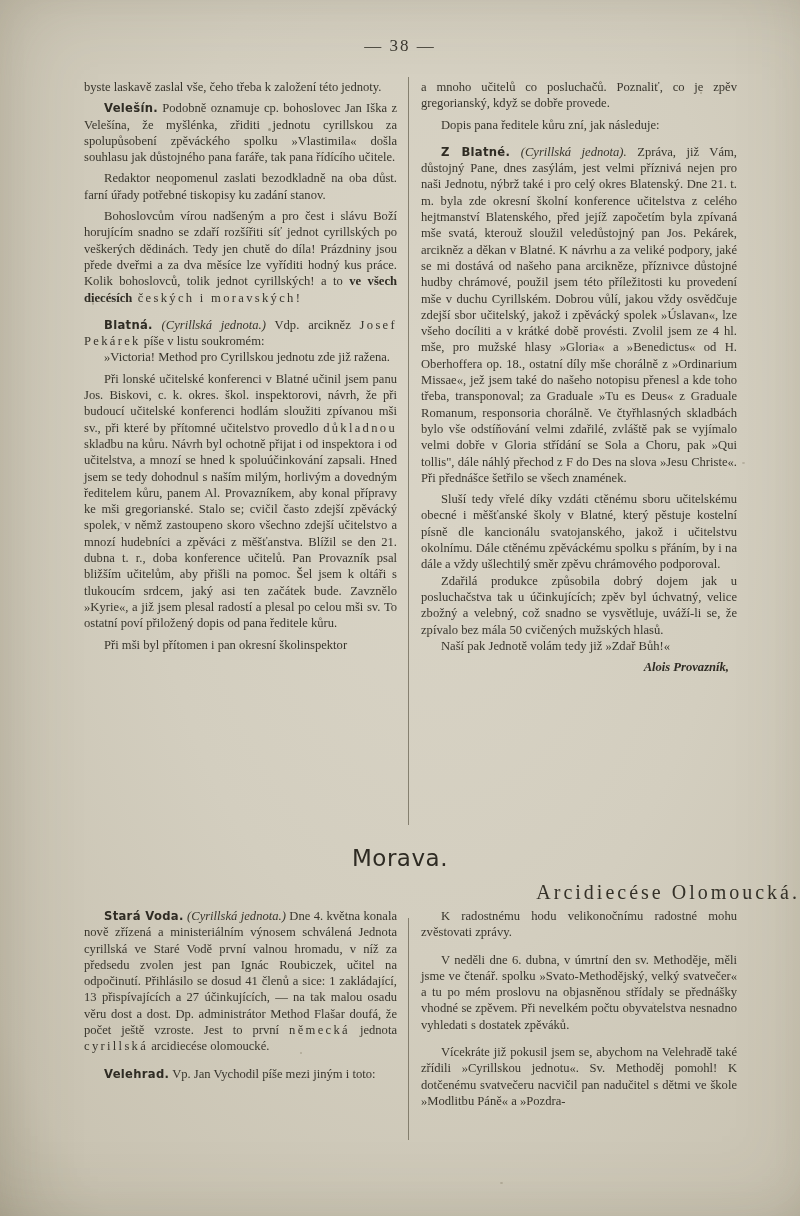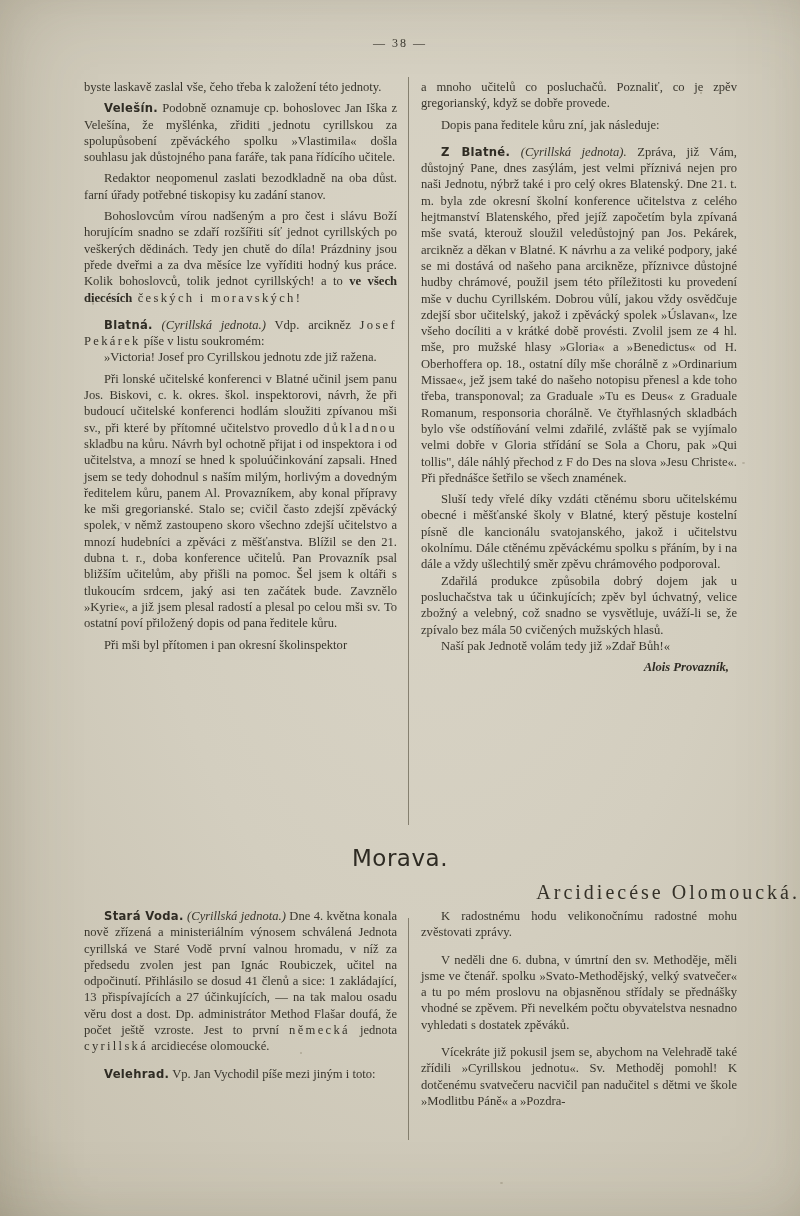--- a/index.html
+++ b/index.html
@@ -19,21 +19,21 @@
                 inset -20px -30px 90px -50px rgba(95, 86, 62, 0.25);
     font-family: "Liberation Serif", serif;
     color: #38352c;
   }
   .page-number {
     position: absolute;
     top: 36px;
     left: 0;
     right: 0;
     text-align: center;
-    font-size: 12px;
+    font-size: 17px;
     letter-spacing: 2px;
     color: #3a372e;
   }
   .divider {
     position: absolute;
     left: 408px;
     width: 1px;
     background: #5b5543;
     opacity: 0.65;
   }
@@ -111,21 +111,21 @@
 
   <div class="divider divider-top"></div>
   <div class="divider divider-bottom"></div>
 
   <div class="col col-left-top">
       <p class="para"><span class="seg-plain">byste laskavě zaslal vše, čeho třeba k založení této jednoty.</span></p>
       <p class="para indent sp1"><span class="seg-lead">Velešín.</span><span class="seg-plain"> Podobně oznamuje cp. bohoslovec Jan Iška z Velešína, že myšlénka, zřiditi jednotu cyrillskou za spolupůsobení zpěváckého spolku »Vlastimila« došla souhlasu jak důstojného pana faráře, tak pana řídícího učitele.</span></p>
       <p class="para indent sp1"><span class="seg-plain">Redaktor neopomenul zaslati bezodkladně na oba důst. farní úřady potřebné tiskopisy ku zadání stanov.</span></p>
       <p class="para indent sp1"><span class="seg-plain">Bohoslovcům vírou nadšeným a pro čest i slávu Boží horujícím snadno se zdaří rozšířiti síť jednot cyrillských po veškerých dědinách. Tedy jen chutě do díla! Prázdniny jsou přede dveřmi a za dva měsíce lze vyříditi hodný kus práce. Kolik bohoslovců, tolik jednot cyrillských! a to </span><span class="seg-bold">ve všech diecésích</span><span class="seg-spaced"> českých i moravských!</span></p>
       <p class="para indent sp2"><span class="seg-lead">Blatná.</span><span class="seg-italic"> (Cyrillská jednota.)</span><span class="seg-plain"> Vdp. arcikněz </span><span class="seg-spaced">Josef Pekárek</span><span class="seg-plain"> píše v listu soukromém:</span></p>
-      <p class="para indent"><span class="seg-plain">»Victoria! Josef pro Cyrillskou jednotu zde již ražena.</span></p>
+      <p class="para indent"><span class="seg-plain">»Victoria! Method pro Cyrillskou jednotu zde již ražena.</span></p>
       <p class="para indent sp1"><span class="seg-plain">Při lonské učitelské konferenci v Blatné učinil jsem panu Jos. Biskovi, c. k. okres. škol. inspektorovi, návrh, že při budoucí učitelské konferenci hodlám sloužiti zpívanou mši sv., při které by přítomné učitelstvo provedlo </span><span class="seg-spaced">důkladnou</span><span class="seg-plain"> skladbu na kůru. Návrh byl ochotně přijat i od inspektora i od učitelstva, a mnozí se hned k spoluúčinkování zapsali. Hned jsem se tedy dohodnul s naším milým, horlivým a dovedným ředitelem kůru, panem Al. Provazníkem, aby konal přípravy ke mši gregorianské. Stalo se; cvičil často zdejší zpěvácký spolek, v němž zastoupeno skoro všechno zdejší učitelstvo a mnozí hudebníci a zpěváci z měšťanstva. Blížil se den 21. dubna t. r., doba konference učitelů. Pan Provazník psal bližším učitelům, aby přišli na pomoc. Šel jsem k oltáři s tlukoucím srdcem, jaký asi ten začátek bude. Zavznělo »Kyrie«, a již jsem plesal radostí a plesal po celou mši sv. To ostatní poví přiložený dopis od pana ředitele kůru.</span></p>
       <p class="para indent sp1"><span class="seg-plain">Při mši byl přítomen i pan okresní školinspektor</span></p>
     </div>
   <div class="col col-right-top">
       <p class="para"><span class="seg-plain">a mnoho učitelů co posluchačů. Poznaliť, co je zpěv gregorianský, když se dobře provede.</span></p>
       <p class="para indent sp1"><span class="seg-plain">Dopis pana ředitele kůru zní, jak následuje:</span></p>
       <p class="para indent sp2"><span class="seg-lead">Z Blatné.</span><span class="seg-italic"> (Cyrillská jednota).</span><span class="seg-plain"> Zpráva, již Vám, důstojný Pane, dnes zasýlám, jest velmi příznivá nejen pro naši Jednotu, nýbrž také i pro celý okres Blatenský. Dne 21. t. m. byla zde okresní školní konference učitelstva z celého hejtmanství Blatenského, před jejíž započetím byla zpívaná mše svatá, kterouž sloužil veledůstojný pan Jos. Pekárek, arcikněz a děkan v Blatné. K návrhu a za veliké podpory, jaké se mi dostává od našeho pana arcikněze, příznivce důstojné hudby chrámové, použil jsem této příležitosti ku provedení mše v duchu Cyrillském. Dobrou vůlí, jakou vždy osvědčuje zdejší sbor učitelský, jakož i zpěvácký spolek »Úslavan«, lze všeho docíliti a v krátké době provésti. Zvolil jsem ze 4 hl. mše, pro mužské hlasy »Gloria« a »Benedictus« od H. Oberhoffera op. 18., ostatní díly mše chorálně z »Ordinarium Missae«, jež jsem také do našeho notopisu přenesl a kde toho třeba, transponoval; za Graduale »Tu es Deus« z Graduale Romanum, responsoria chorálně. Ve čtyřhlasných skladbách bylo vše odstíňování velmi zdařilé, zvláště pak se vyjímalo velmi dobře v Gloria střídání se Sola a Choru, pak »Qui tollis", dále náhlý přechod z F do Des na slova »Jesu Christe«. Při přednášce šetřilo se všech znamének.</span></p>
       <p class="para indent sp1"><span class="seg-plain">Sluší tedy vřelé díky vzdáti ctěnému sboru učitelskému obecné i měšťanské školy v Blatné, který pěstuje kostelní písně dle kancionálu svatojanského, jakož i učitelstvu okolnímu. Dále ctěnému zpěváckému spolku s přáním, by i na dále a vždy ušlechtilý směr zpěvu chrámového podporoval.</span></p>
       <p class="para indent"><span class="seg-plain">Zdařilá produkce způsobila dobrý dojem jak u posluchačstva tak u účinkujících; zpěv byl úchvatný, velice zbožný a velebný, což snadno se vysvětluje, uváží-li se, že zpívalo bez mála 50 cvičených mužských hlasů.</span></p>
       <p class="para indent"><span class="seg-plain">Naší pak Jednotě volám tedy již »Zdař Bůh!«</span></p>

